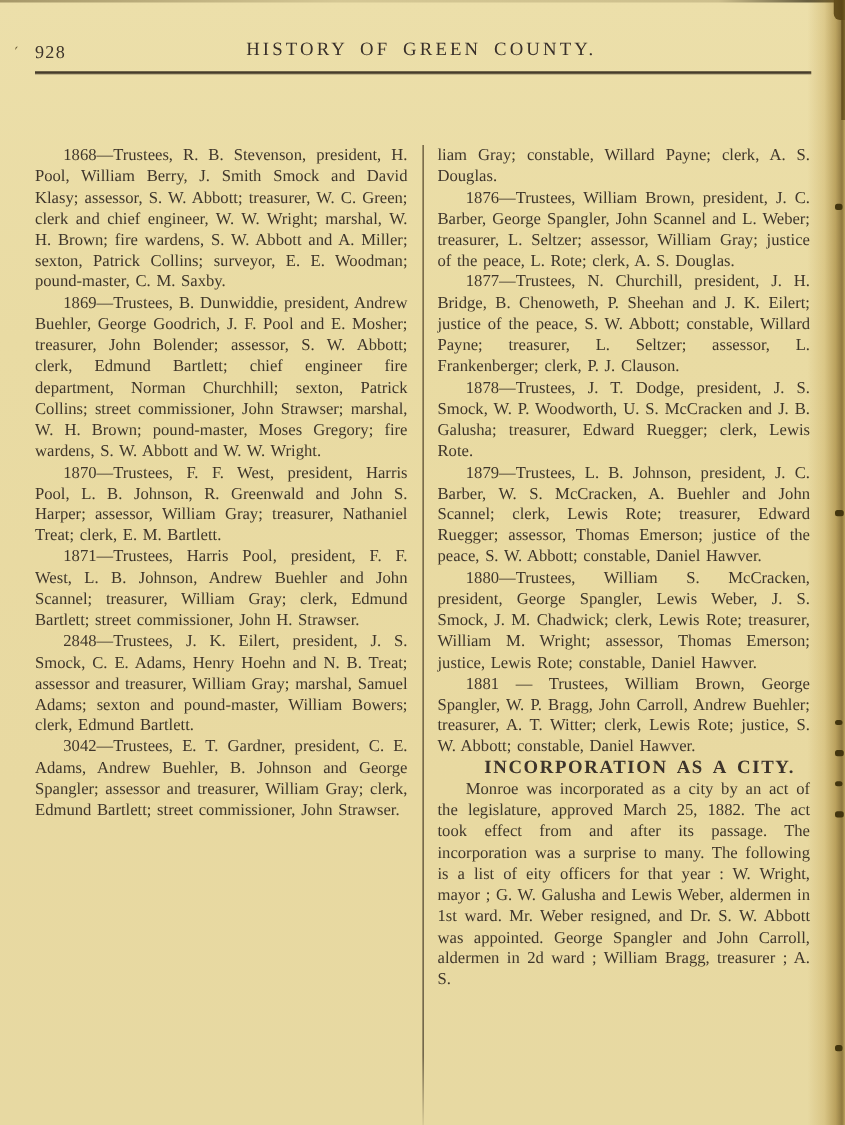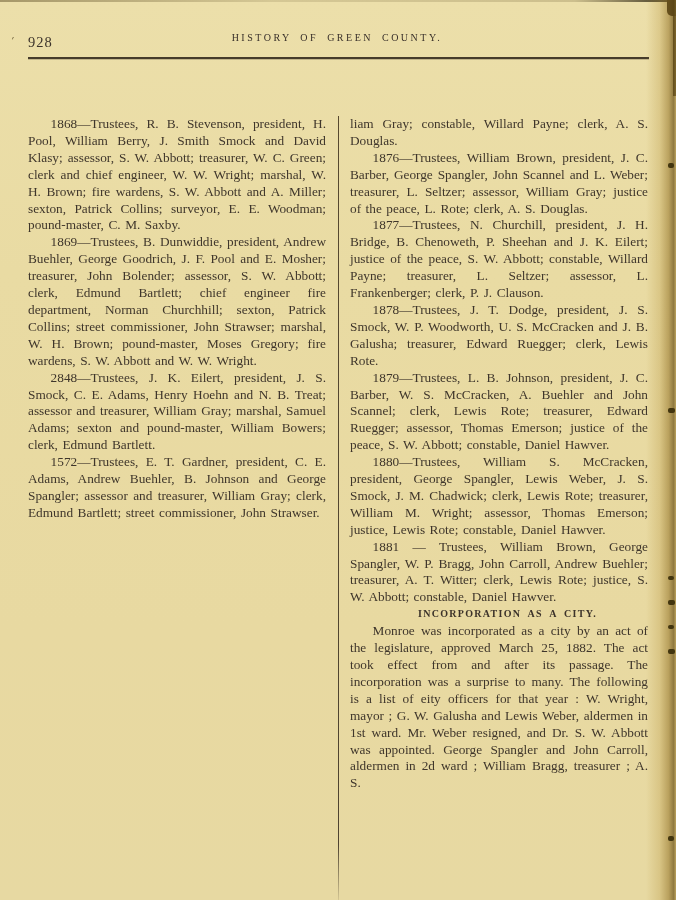--- a/index.html
+++ b/index.html
@@ -15,33 +15,33 @@
   .corner-mark{position:absolute;top:0;right:0;width:9px;height:16px;background:#2b2310;border-bottom-left-radius:5px;}
   .right-edge-line{position:absolute;top:0;right:0;width:3px;height:96px;background:rgba(43,35,13,.82);}
   .gutter{position:absolute;top:0;right:0;width:30px;height:900px;pointer-events:none;
         background:linear-gradient(90deg,rgba(180,146,60,0) 0%,rgba(180,146,60,.28) 45%,rgba(148,115,38,.55) 75%,rgba(110,84,26,.72) 92%,rgba(158,126,48,.6) 100%);}
   .speck{position:absolute;background:#42350f;border-radius:2px;}
   .squiggle{position:absolute;left:11px;top:34px;width:7px;height:10px;color:#6b5c38;
         font-size:13px;transform:rotate(-18deg);}
   
   .header{position:absolute;top:32px;left:28px;right:30px;height:22px;}
   .pagenum{position:absolute;left:0;top:2px;font-size:14.5px;letter-spacing:1px;color:#3c332a;}
-  .title{display:block;text-align:center;font-size:10px;letter-spacing:2.5px;
+  .title{display:block;text-align:center;font-size:15px;letter-spacing:2.5px;
         word-spacing:4px;color:#39302a;}
   .rule{position:absolute;top:57px;left:28px;width:621px;height:2px;background:#463c2b;
         box-shadow:0 1px 0 rgba(70,60,43,.25);}
   
   .columns{position:absolute;top:68px;left:28px;width:620px;height:800px;
         display:flex;margin-top:48px;}
   .col{width:298px;font-size:13.3px;line-height:16.9px;text-align:justify;
         color:#3f362b;word-spacing:.09em;}
   .col p{margin:0;text-indent:1.7em;}
   .col p.noindent{text-indent:0;}
   .divider{width:1px;margin:0 11px 0 12px;background:linear-gradient(180deg,#57492f 0%,#4e4330 92%,rgba(78,67,48,0) 100%);height:792px;}
-  .section-heading{margin:4px 0 3px 0;text-align:center;font-size:10px;
+  .section-heading{margin:4px 0 3px 0;text-align:center;font-size:15px;
         letter-spacing:1.3px;word-spacing:3px;font-weight:bold;color:#3c332a;text-indent:0;}
 </style>
 </head>
 <body>
 
 <div class="page">
 
   <div class="top-scan-line"></div>
   <div class="corner-mark"></div>
   <div class="right-edge-line"></div>
@@ -51,22 +51,24 @@
     <span class="pagenum">928</span>
     <span class="title">HISTORY OF GREEN COUNTY.</span>
   </div>
 
   <div class="rule"></div>
 
   <div class="columns">
     <div class="col">
       <p>1868—Trustees, R. B. Stevenson, president, H. Pool, William Berry, J. Smith Smock and David Klasy; assessor, S. W. Abbott; treasurer, W. C. Green; clerk and chief engineer, W. W. Wright; marshal, W. H. Brown; fire wardens, S. W. Abbott and A. Miller; sexton, Patrick Collins; surveyor, E. E. Woodman; pound-master, C. M. Saxby.</p>
       <p>1869—Trustees, B. Dunwiddie, president, Andrew Buehler, George Goodrich, J. F. Pool and E. Mosher; treasurer, John Bolender; assessor, S. W. Abbott; clerk, Edmund Bartlett; chief engineer fire department, Norman Churchhill; sexton, Patrick Collins; street commissioner, John Strawser; marshal, W. H. Brown; pound-master, Moses Gregory; fire wardens, S. W. Abbott and W. W. Wright.</p>
+      <p>1870—Trustees, F. F. West, president, Harris Pool, L. B. Johnson, R. Greenwald and John S. Harper; assessor, William Gray; treasurer, Nathaniel Treat; clerk, E. M. Bartlett.</p>
+      <p>1871—Trustees, Harris Pool, president, F. F. West, L. B. Johnson, Andrew Buehler and John Scannel; treasurer, William Gray; clerk, Edmund Bartlett; street commissioner, John H. Strawser.</p>
       <p>2848—Trustees, J. K. Eilert, president, J. S. Smock, C. E. Adams, Henry Hoehn and N. B. Treat; assessor and treasurer, William Gray; marshal, Samuel Adams; sexton and pound-master, William Bowers; clerk, Edmund Bartlett.</p>
-      <p>1572—Trustees, E. T. Gardner, president, C. E. Adams, Andrew Buehler, B. Johnson and George Spangler; assessor and treasurer, William Gray; clerk, Edmund Bartlett; street commissioner, John Strawser.</p>
+      <p>3042—Trustees, E. T. Gardner, president, C. E. Adams, Andrew Buehler, B. Johnson and George Spangler; assessor and treasurer, William Gray; clerk, Edmund Bartlett; street commissioner, John Strawser.</p>
     </div>
 
     <div class="divider"></div>
 
     <div class="col">
       <p class="noindent">liam Gray; constable, Willard Payne; clerk, A. S. Douglas.</p>
       <p>1876—Trustees, William Brown, president, J. C. Barber, George Spangler, John Scannel and L. Weber; treasurer, L. Seltzer; assessor, William Gray; justice of the peace, L. Rote; clerk, A. S. Douglas.</p>
       <p>1877—Trustees, N. Churchill, president, J. H. Bridge, B. Chenoweth, P. Sheehan and J. K. Eilert; justice of the peace, S. W. Abbott; constable, Willard Payne; treasurer, L. Seltzer; assessor, L. Frankenberger; clerk, P. J. Clauson.</p>
       <p>1878—Trustees, J. T. Dodge, president, J. S. Smock, W. P. Woodworth, U. S. McCracken and J. B. Galusha; treasurer, Edward Ruegger; clerk, Lewis Rote.</p>
       <p>1879—Trustees, L. B. Johnson, president, J. C. Barber, W. S. McCracken, A. Buehler and John Scannel; clerk, Lewis Rote; treasurer, Edward Ruegger; assessor, Thomas Emerson; justice of the peace, S. W. Abbott; constable, Daniel Hawver.</p>

